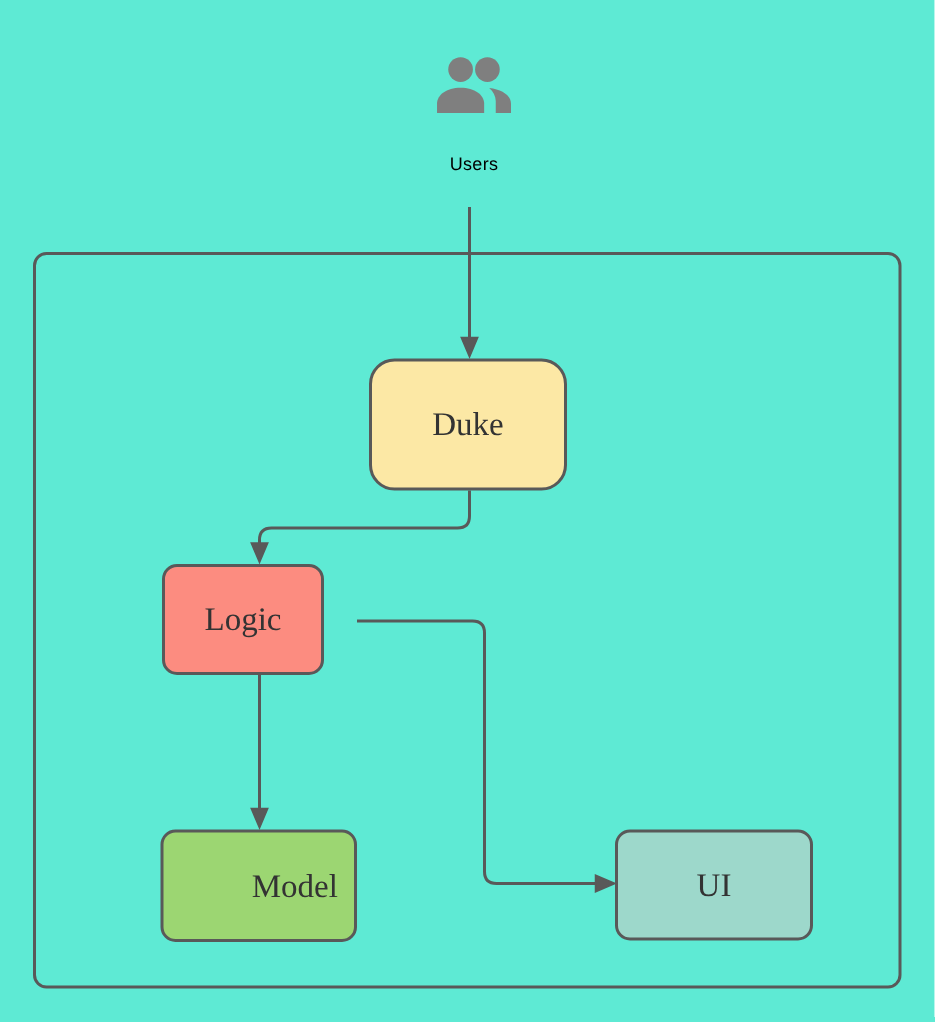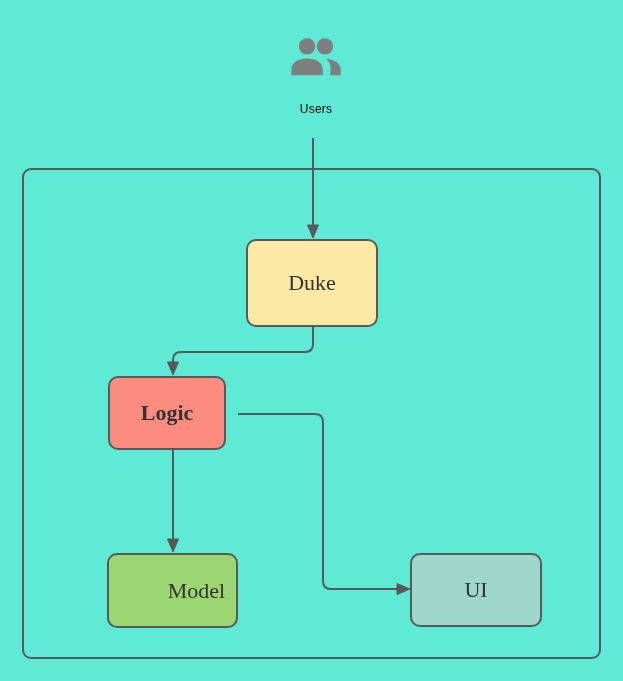--- a/index.html
+++ b/index.html
@@ -67,22 +67,22 @@
     box-sizing: border-box;
     border: 2.5px solid #595959;
     border-radius: 10px;
     display: flex;
     align-items: center;
     justify-content: center;
     font-family: "Liberation Serif", serif;
     font-size: 22px;
     color: #333333;
   }
-  .node-duke  { left: 246px; top: 239px; width: 132px; height: 88px; }
-  .node-logic { left: 108px; top: 376px; width: 118px; height: 74px; font-weight: bold; }
+  .node-duke  { left: 246px; top: 239px; width: 132px; height: 88px; border-radius: 17px; }
+  .node-logic { left: 108px; top: 376px; width: 108px; height: 74px; }
   .node-model { left: 107px; top: 553px; width: 131px; height: 75px; padding-left: 48px; }
   .node-ui    { left: 410px; top: 553px; width: 132px; height: 74px; }
 </style>
 </head>
 <body>
 
 <div class="canvas">
 
   <div class="actor">
     <svg width="58" height="42" viewBox="0 0 24 17" aria-hidden="true">

